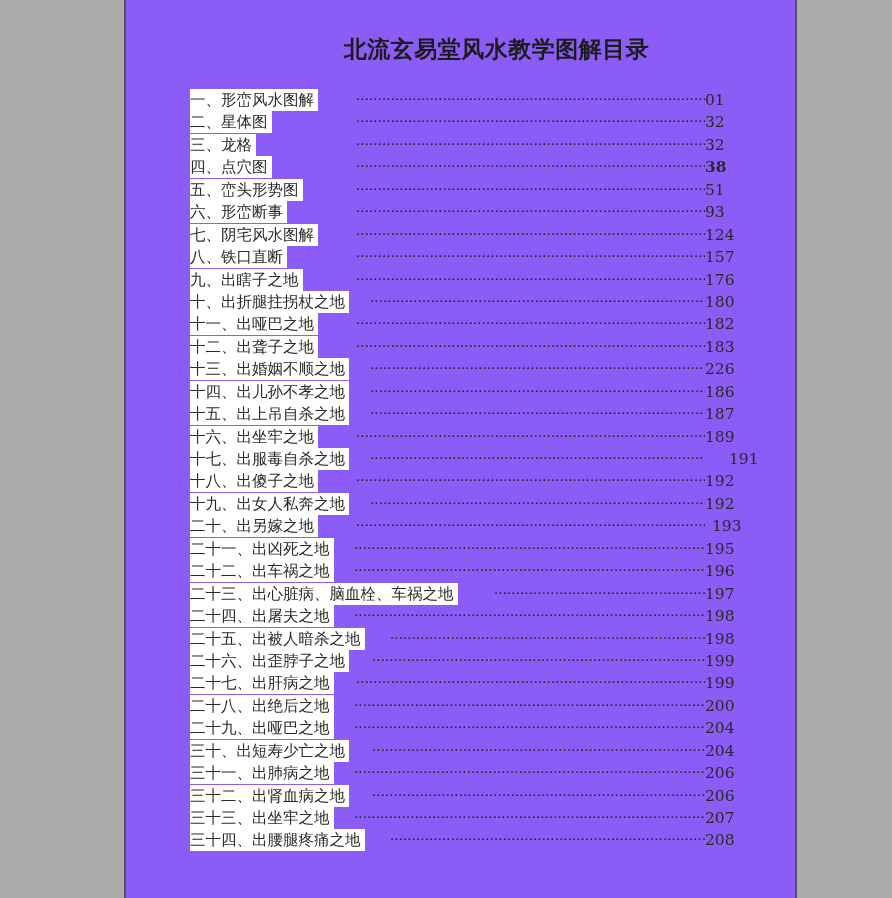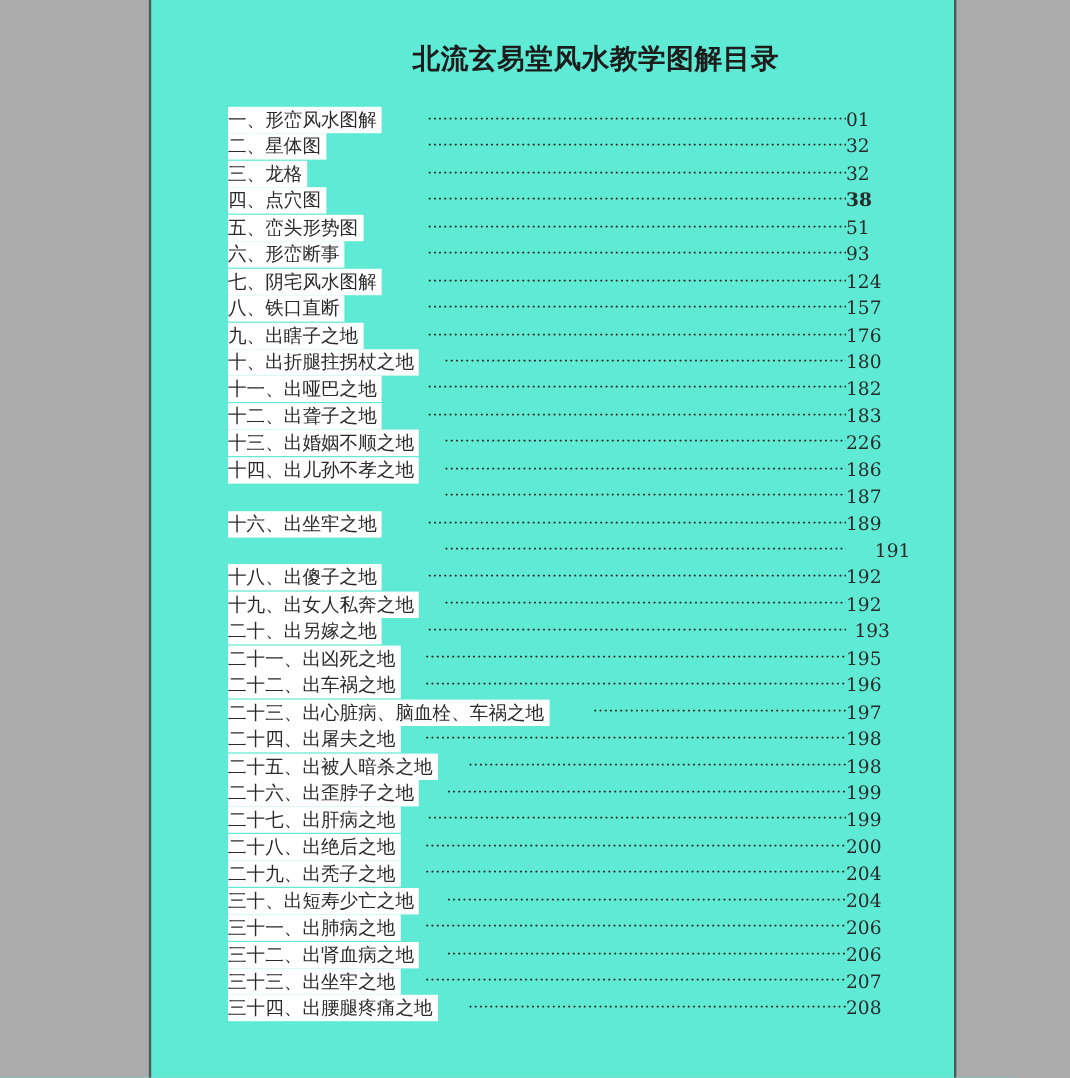--- a/index.html
+++ b/index.html
@@ -2,21 +2,21 @@
 <html><head>
 <meta charset="utf-8">
 <style>
   html, body { margin:0; padding:0; }
   body {
     width:892px; height:898px; background:#ababab; position:relative; overflow:hidden;
     font-family: "DejaVu Serif", "Liberation Serif", serif;
   }
   .page {
     position:absolute; left:124px; top:0; width:673px; height:898px;
-    background:#5eead4; border-left:2px solid #555; border-right:2px solid #555;
+    background:#8b5cf6; border-left:2px solid #555; border-right:2px solid #555;
     box-sizing:border-box;
   }
   .title {
     position:absolute; left:0; right:0; top:34px; text-align:center;
     padding-left:72px; box-sizing:border-box;
     font-family: "DejaVu Sans", "Liberation Sans", sans-serif;
     font-weight:bold; font-size:23px; color:#1c1c1c; letter-spacing:0.5px;
   }
   .toc { position:absolute; left:64px; top:89px; width:540px; }
   .row {
@@ -99,29 +99,31 @@
         <span class="label">十三、出婚姻不顺之地</span>
         <span class="leader" style="left: 180px; right: auto; width: 335px;">············································································································································</span>
         <span class="num" style="left: 515px;">226</span>
       </div>
       <div class="row">
         <span class="label">十四、出儿孙不孝之地</span>
         <span class="leader" style="left: 180px; right: auto; width: 335px;">············································································································································</span>
         <span class="num" style="left: 515px;">186</span>
       </div>
       <div class="row">
+        <span class="label">十五、出上吊自杀之地</span>
         <span class="leader" style="left: 180px; right: auto; width: 335px;">············································································································································</span>
         <span class="num" style="left: 515px;">187</span>
       </div>
       <div class="row">
         <span class="label">十六、出坐牢之地</span>
         <span class="leader" style="left: 166px; right: auto; width: 349px;">············································································································································</span>
         <span class="num" style="left: 515px;">189</span>
       </div>
       <div class="row">
+        <span class="label">十七、出服毒自杀之地</span>
         <span class="leader" style="left: 180px; right: auto; width: 335px;">············································································································································</span>
         <span class="num" style="left: 515px; margin-left: 24px;">191</span>
       </div>
       <div class="row">
         <span class="label">十八、出傻子之地</span>
         <span class="leader" style="left: 166px; right: auto; width: 349px;">············································································································································</span>
         <span class="num" style="left: 515px;">192</span>
       </div>
       <div class="row">
         <span class="label">十九、出女人私奔之地</span>
@@ -167,21 +169,21 @@
         <span class="label">二十七、出肝病之地</span>
         <span class="leader" style="left: 166px; right: auto; width: 349px;">············································································································································</span>
         <span class="num" style="left: 515px;">199</span>
       </div>
       <div class="row">
         <span class="label">二十八、出绝后之地</span>
         <span class="leader" style="left: 164px; right: auto; width: 351px;">············································································································································</span>
         <span class="num" style="left: 515px;">200</span>
       </div>
       <div class="row">
-        <span class="label">二十九、出秃子之地</span>
+        <span class="label">二十九、出哑巴之地</span>
         <span class="leader" style="left: 164px; right: auto; width: 351px;">············································································································································</span>
         <span class="num" style="left: 515px;">204</span>
       </div>
       <div class="row">
         <span class="label">三十、出短寿少亡之地</span>
         <span class="leader" style="left: 182px; right: auto; width: 333px;">············································································································································</span>
         <span class="num" style="left: 515px;">204</span>
       </div>
       <div class="row">
         <span class="label">三十一、出肺病之地</span>

